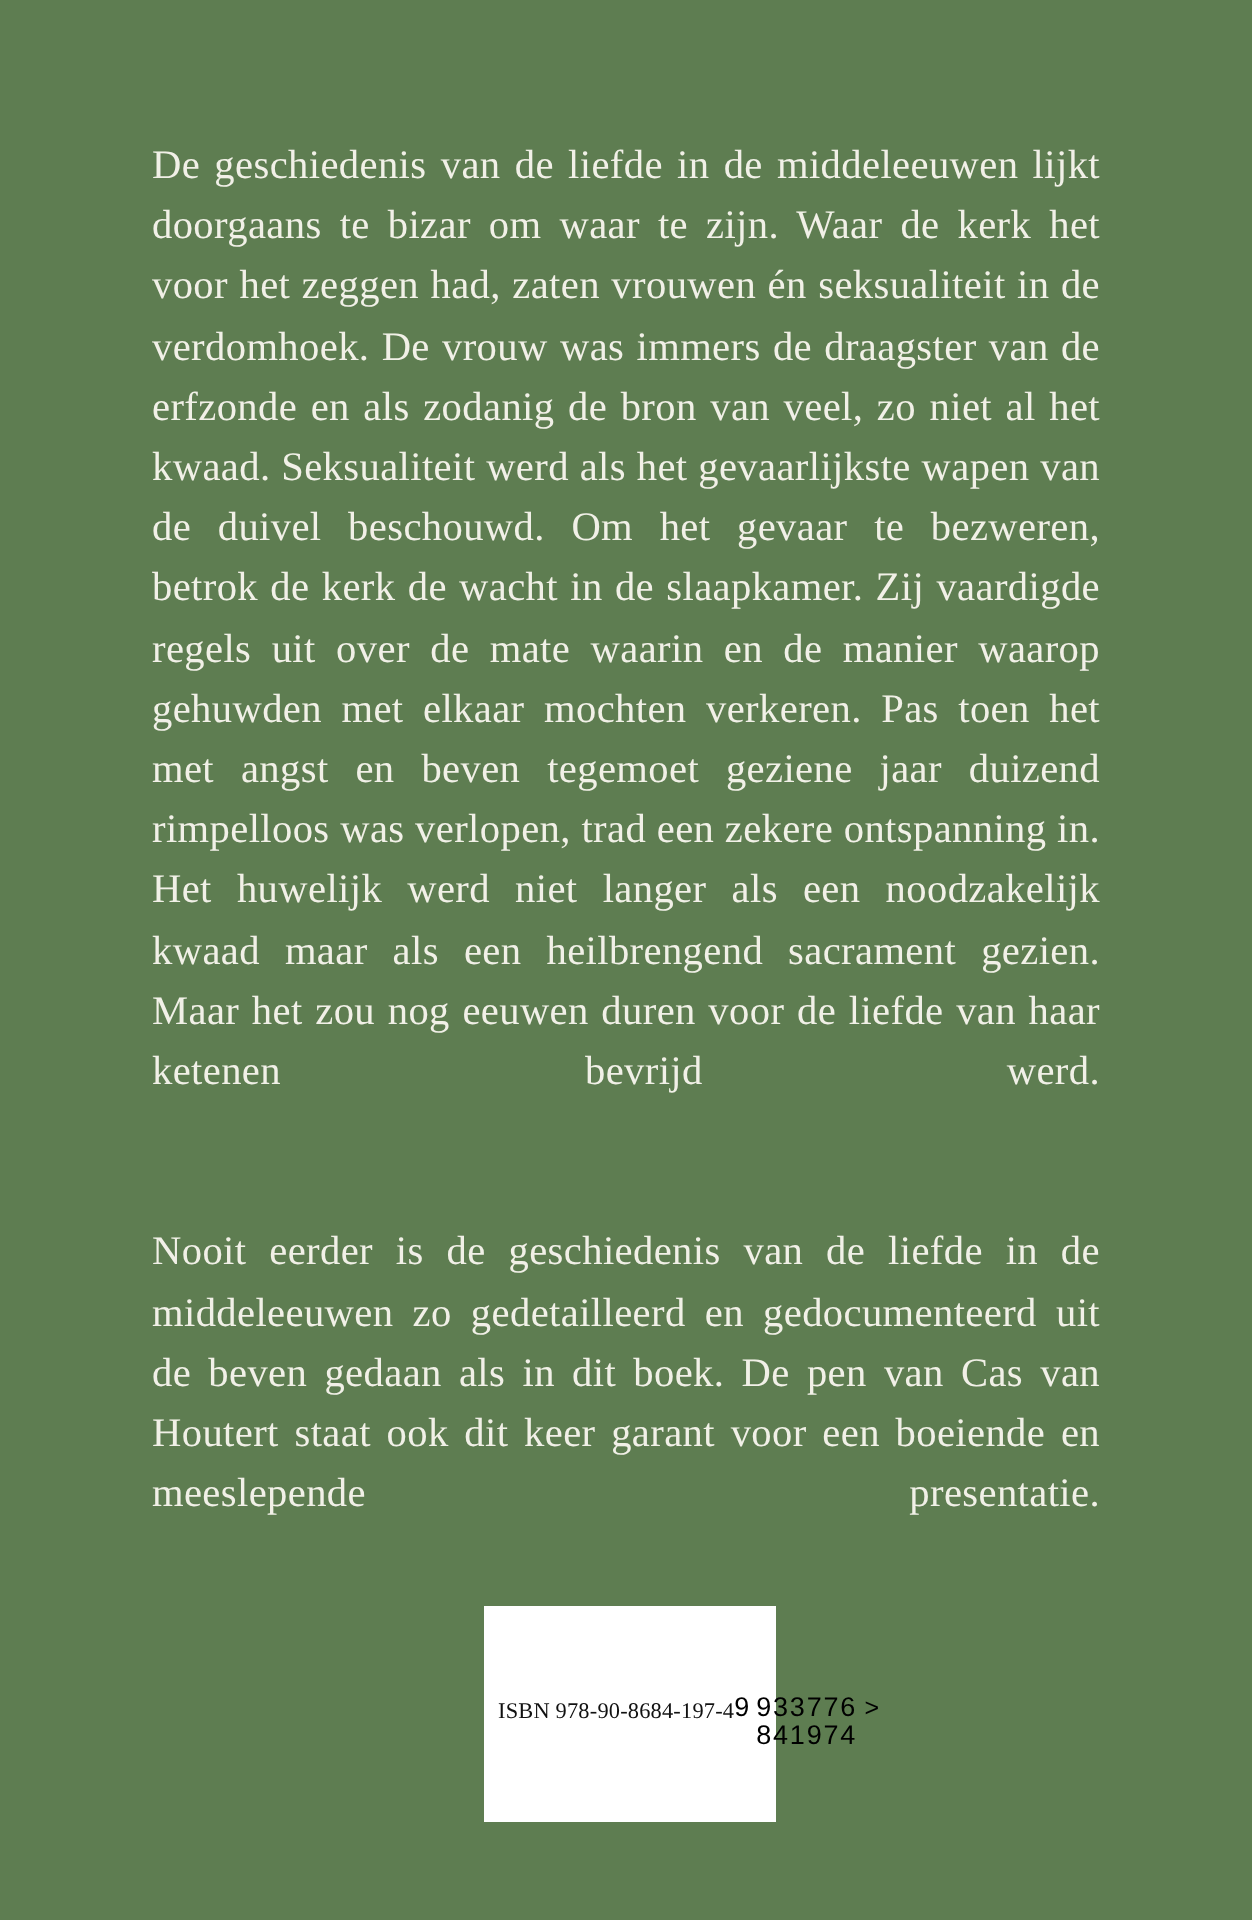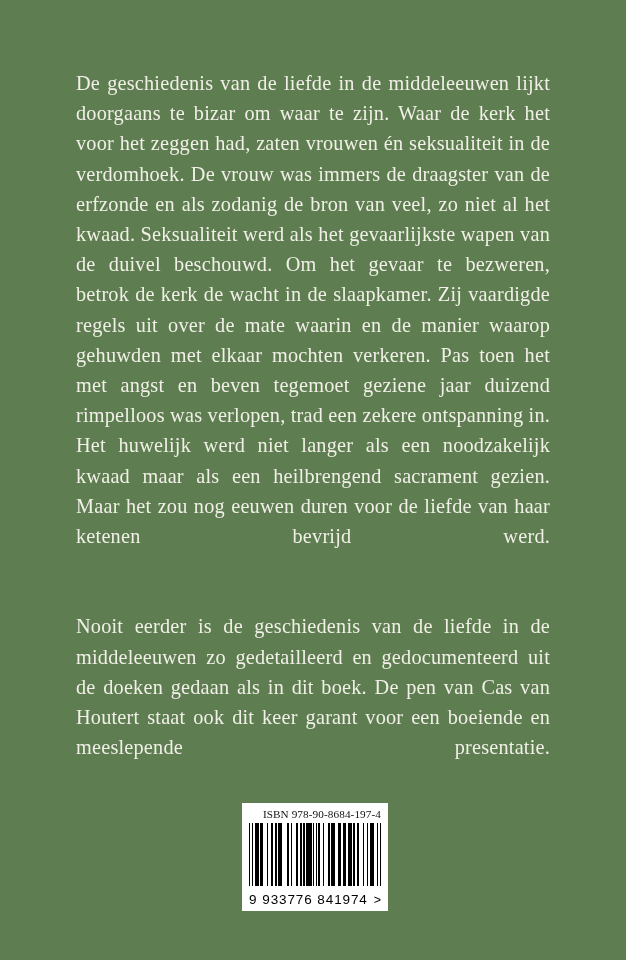--- a/index.html
+++ b/index.html
@@ -54,22 +54,22 @@
   #barcode-block {
     position: absolute;
     left: 242px;
     top: 803px;
     width: 146px;
     height: 108px;
     background: #ffffff;
     box-sizing: border-box;
     padding: 5px 7px 4px 7px;
     display: flex;
-    flex-direction: column;
-    align-items: flex-end;
+    flex-direction: row;
+    align-items: center;
   }
 
   #isbn-text {
     font-family: "Liberation Serif", "DejaVu Serif", serif;
     font-size: 11.2px;
     color: #111111;
     letter-spacing: 0.1px;
     white-space: nowrap;
     line-height: 13px;
     margin-bottom: 2px;
@@ -118,21 +118,21 @@
     font-size: 12.5px;
   }
 </style>
 </head>
 <body>
 
 <div id="cover">
 
   <div id="blurb">
     <p class="para">De geschiedenis van de liefde in de middeleeuwen lijkt doorgaans te bizar om waar te zijn. Waar de kerk het voor het zeggen had, zaten vrouwen én seksualiteit in de verdomhoek. De vrouw was immers de draagster van de erfzonde en als zodanig de bron van veel, zo niet al het kwaad. Seksualiteit werd als het gevaarlijkste wapen van de duivel beschouwd. Om het gevaar te bezweren, betrok de kerk de wacht in de slaapkamer. Zij vaardigde regels uit over de mate waarin en de manier waarop gehuwden met elkaar mochten verkeren. Pas toen het met angst en beven tegemoet geziene jaar duizend rimpelloos was verlopen, trad een zekere ontspanning in. Het huwelijk werd niet langer als een noodzakelijk kwaad maar als een heilbrengend sacrament gezien. Maar het zou nog eeuwen duren voor de liefde van haar ketenen bevrijd werd.</p>
-    <p class="para">Nooit eerder is de geschiedenis van de liefde in de middeleeuwen zo gedetailleerd en gedocumenteerd uit de doeken gedaan als in dit boek. De pen van Cas van Houtert staat ook dit keer garant voor een boeiende en meeslepende presentatie.</p>
+    <p class="para">Nooit eerder is de geschiedenis van de liefde in de middeleeuwen zo gedetailleerd en gedocumenteerd uit de beven gedaan als in dit boek. De pen van Cas van Houtert staat ook dit keer garant voor een boeiende en meeslepende presentatie.</p>
   </div>
 
   <div id="barcode-block">
     <div id="isbn-text">ISBN 978-90-8684-197-4</div>
     <div id="bars">
         <span class="bar guard" style="left:0.000%;width:1.053%"></span>
         <span class="bar guard" style="left:2.105%;width:1.053%"></span>
         <span class="bar" style="left:4.211%;width:3.158%"></span>
         <span class="bar" style="left:8.421%;width:2.105%"></span>
         <span class="bar" style="left:13.684%;width:1.053%"></span>

